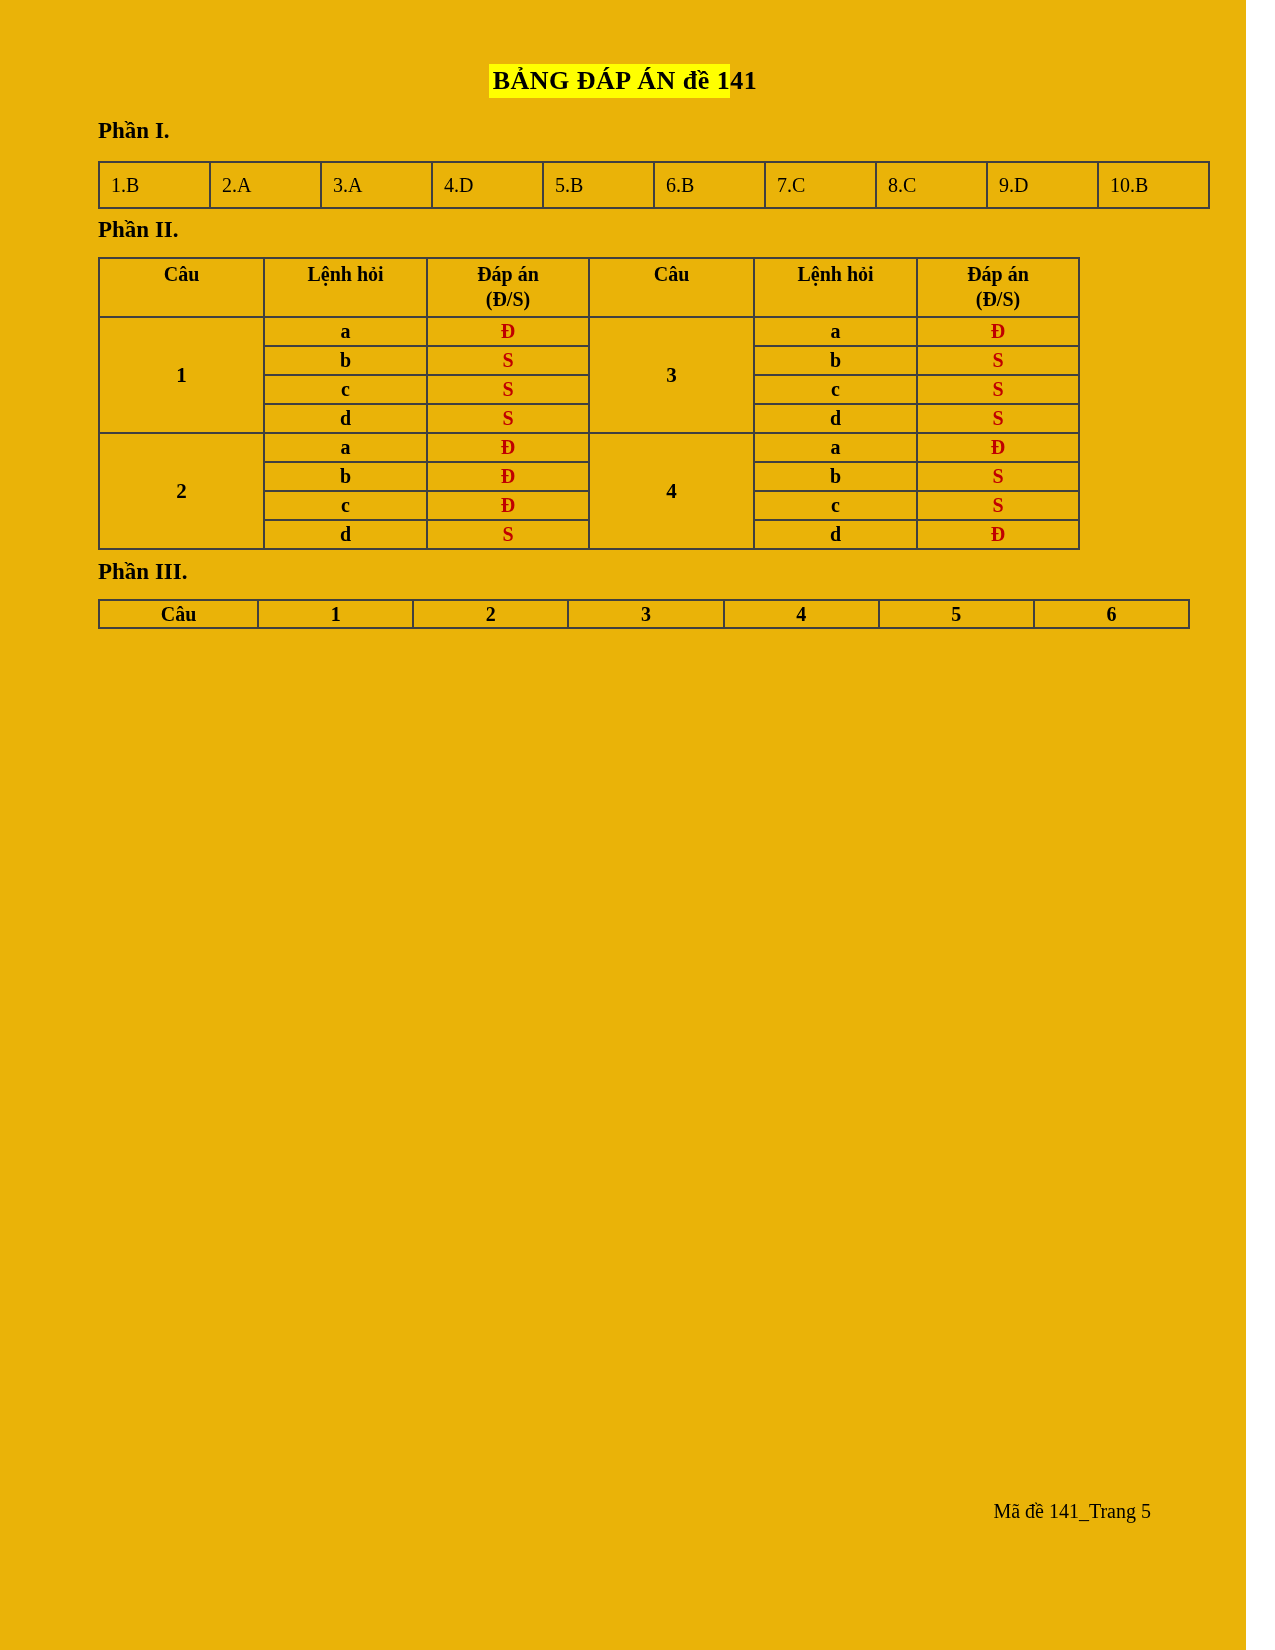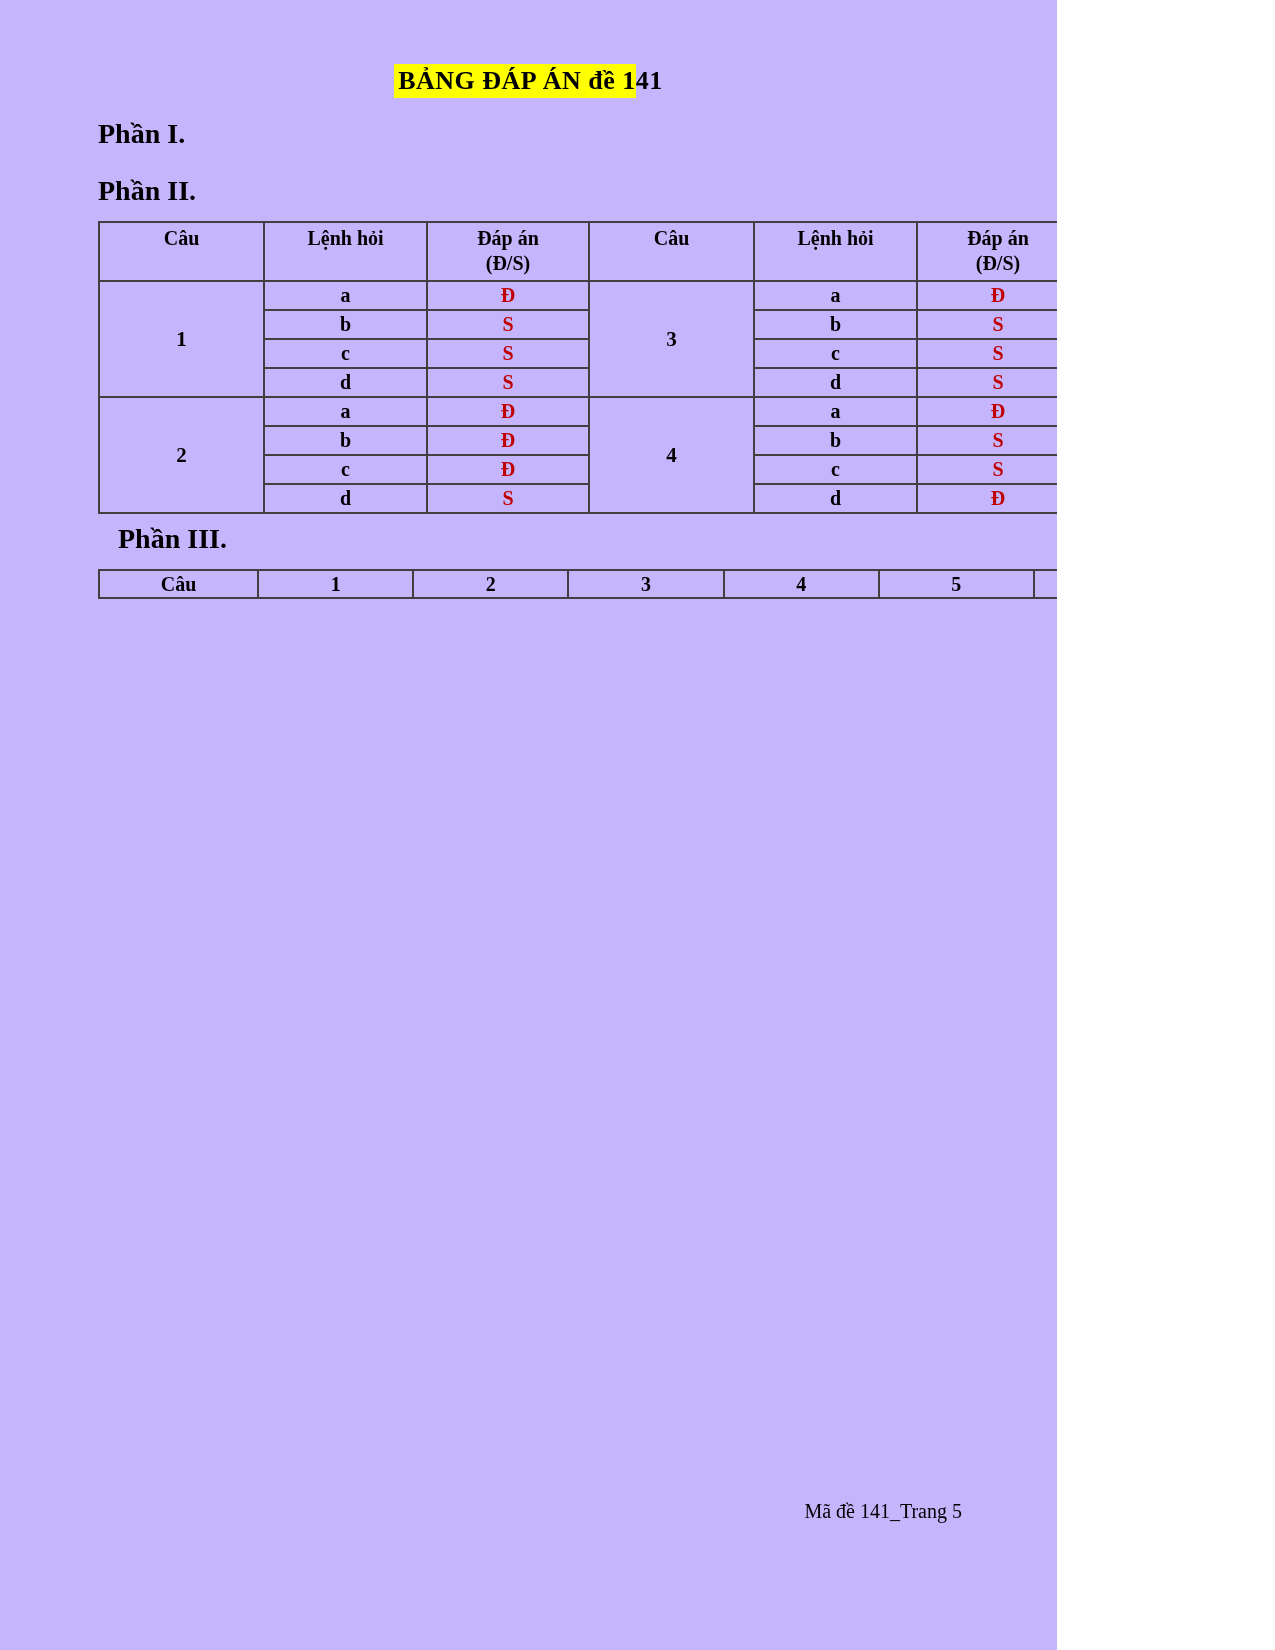--- a/index.html
+++ b/index.html
@@ -2,23 +2,23 @@
 <html><head>
 <meta charset="utf-8">
 <style>
   html, body {
     margin: 0;
     padding: 0;
     background: #ffffff;
   }
   .page {
     position: relative;
-    width: 1057px;
+    width: 1246px;
     height: 1650px;
-    background: #c4b5fd;
+    background: #eab308;
     font-family: "Liberation Serif", "DejaVu Serif", serif;
     color: #000000;
     overflow: hidden;
   }
   .content {
     padding: 0 0 0 98px;
   }
   .doc-title {
     text-align: center;
     margin: 0;
@@ -26,27 +26,27 @@
     padding-right: 98px;
     font-size: 26px;
     font-weight: bold;
     letter-spacing: 0.5px;
   }
   .doc-title .hl {
     background: #ffff00;
     padding: 2px 0 3px 4px;
   }
   .section-heading {
-    font-size: 28px;
+    font-size: 23px;
     font-weight: bold;
     margin: 0;
   }
   .h-part1 { margin-top: 22px; }
   .h-part2 { margin-top: 8px; }
-  .h-part3 { margin-top: 9px; margin-left: 20px; }
+  .h-part3 { margin-top: 9px; }
 
   table {
     border-collapse: collapse;
     table-layout: fixed;
   }
   td, th {
     border: 2px solid #404040;
     font-size: 20px;
     overflow: hidden;
   }
@@ -130,20 +130,32 @@
   <div class="content">
 
     <div class="doc-title">
       <span class="hl">BẢNG ĐÁP ÁN đề 1</span><span>41</span>
     </div>
 
     <div class="section-heading h-part1">Phần I.</div>
 
     <table class="t1">
       <tbody>
+          <tr>
+            <td>1.B</td>
+            <td>2.A</td>
+            <td>3.A</td>
+            <td>4.D</td>
+            <td>5.B</td>
+            <td>6.B</td>
+            <td>7.C</td>
+            <td>8.C</td>
+            <td>9.D</td>
+            <td>10.B</td>
+          </tr>
         </tbody>
     </table>
 
     <div class="section-heading h-part2">Phần II.</div>
 
     <table class="t2">
       <colgroup>
         <col class="c-cau">
           <col class="c-lenh">
           <col class="c-dapan">

